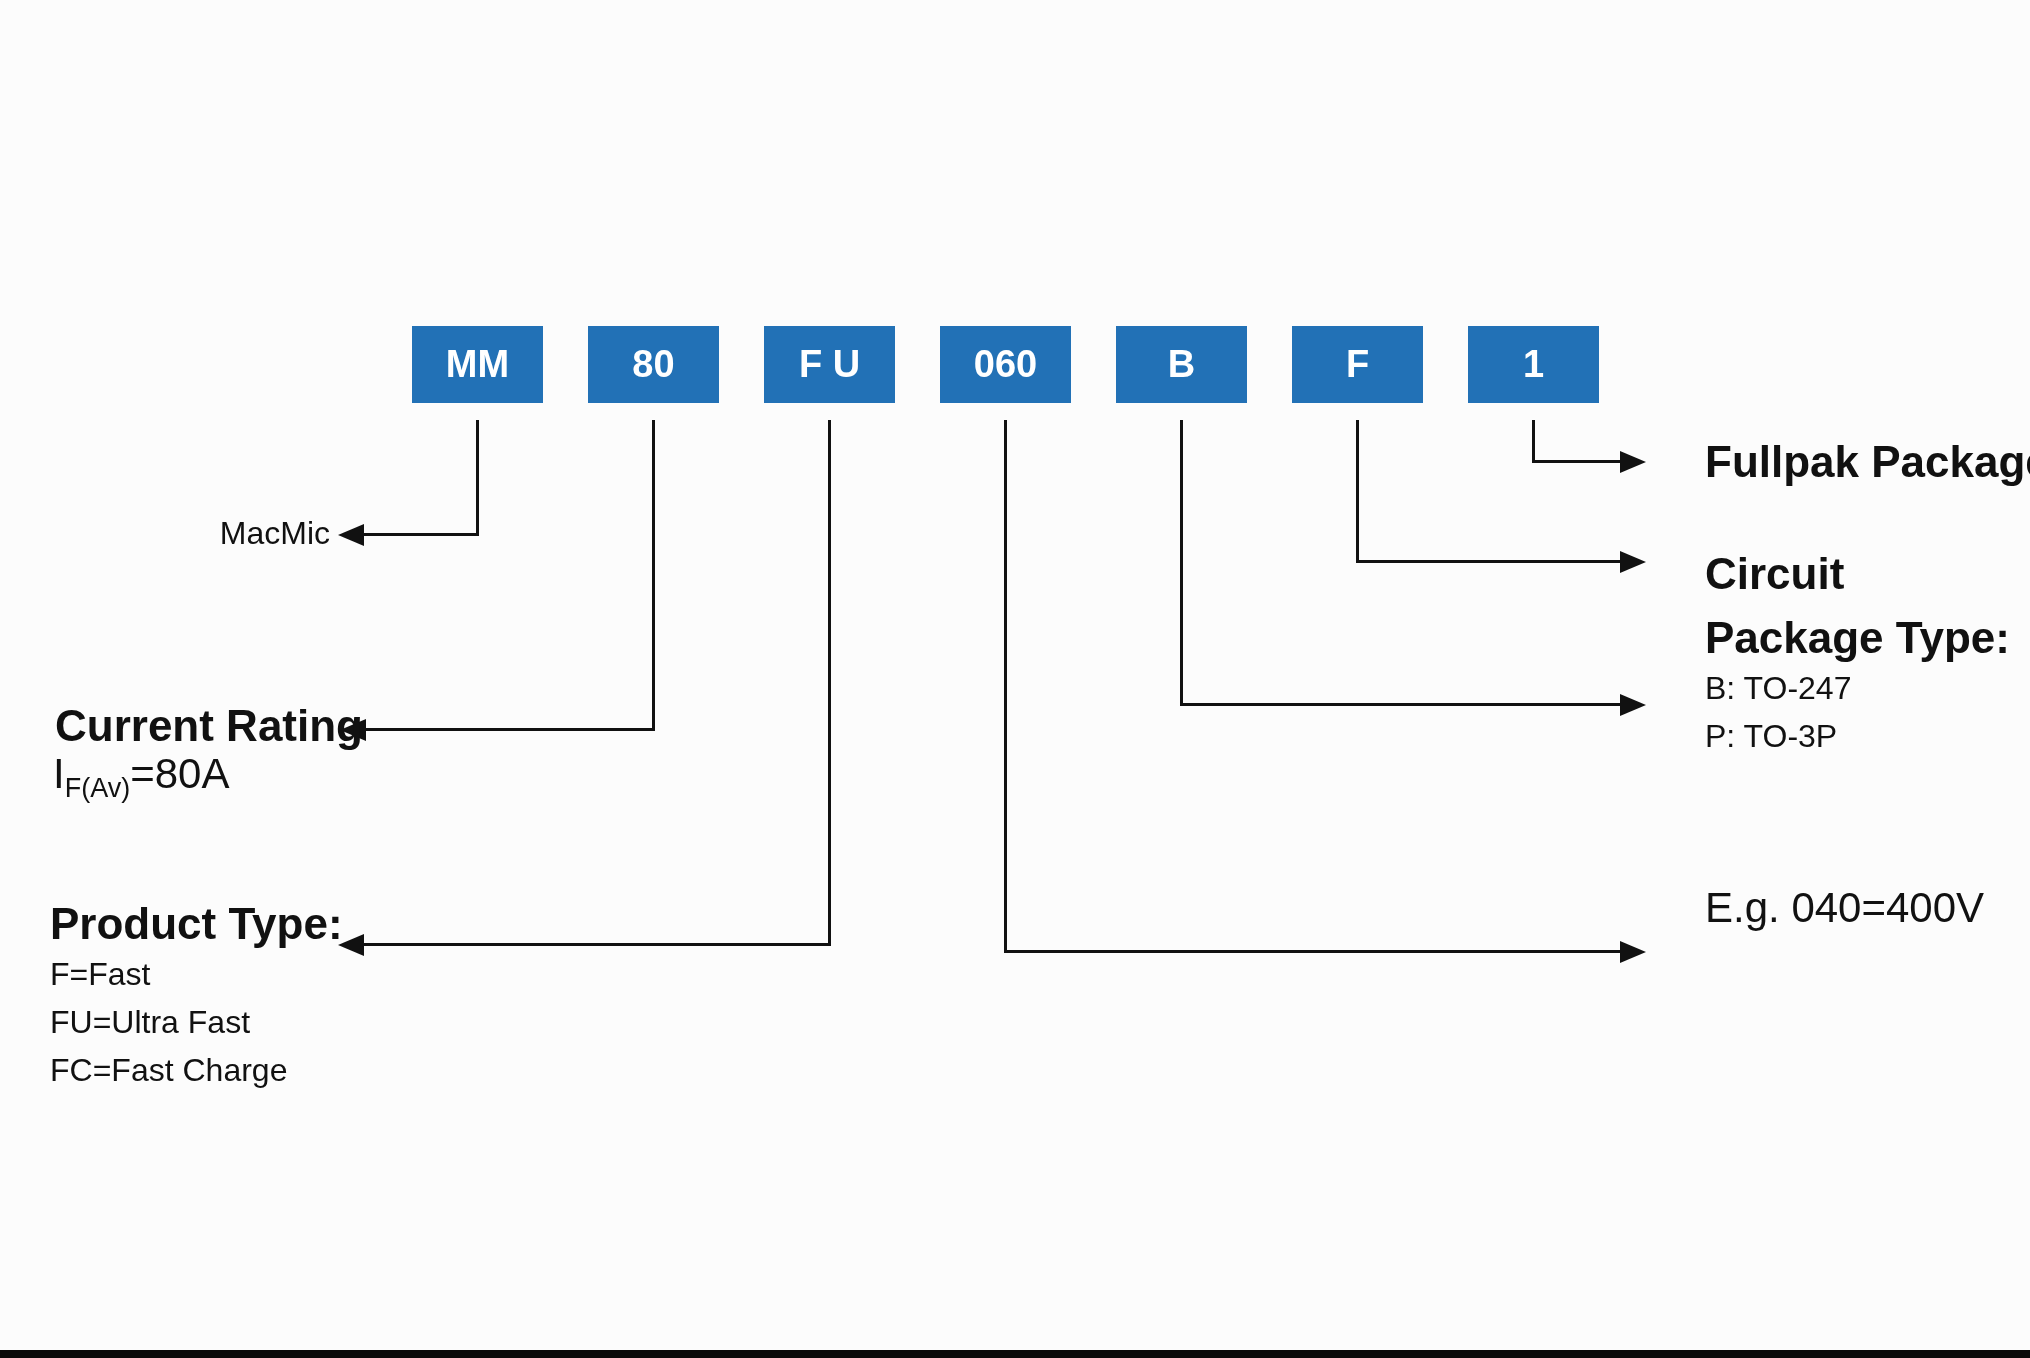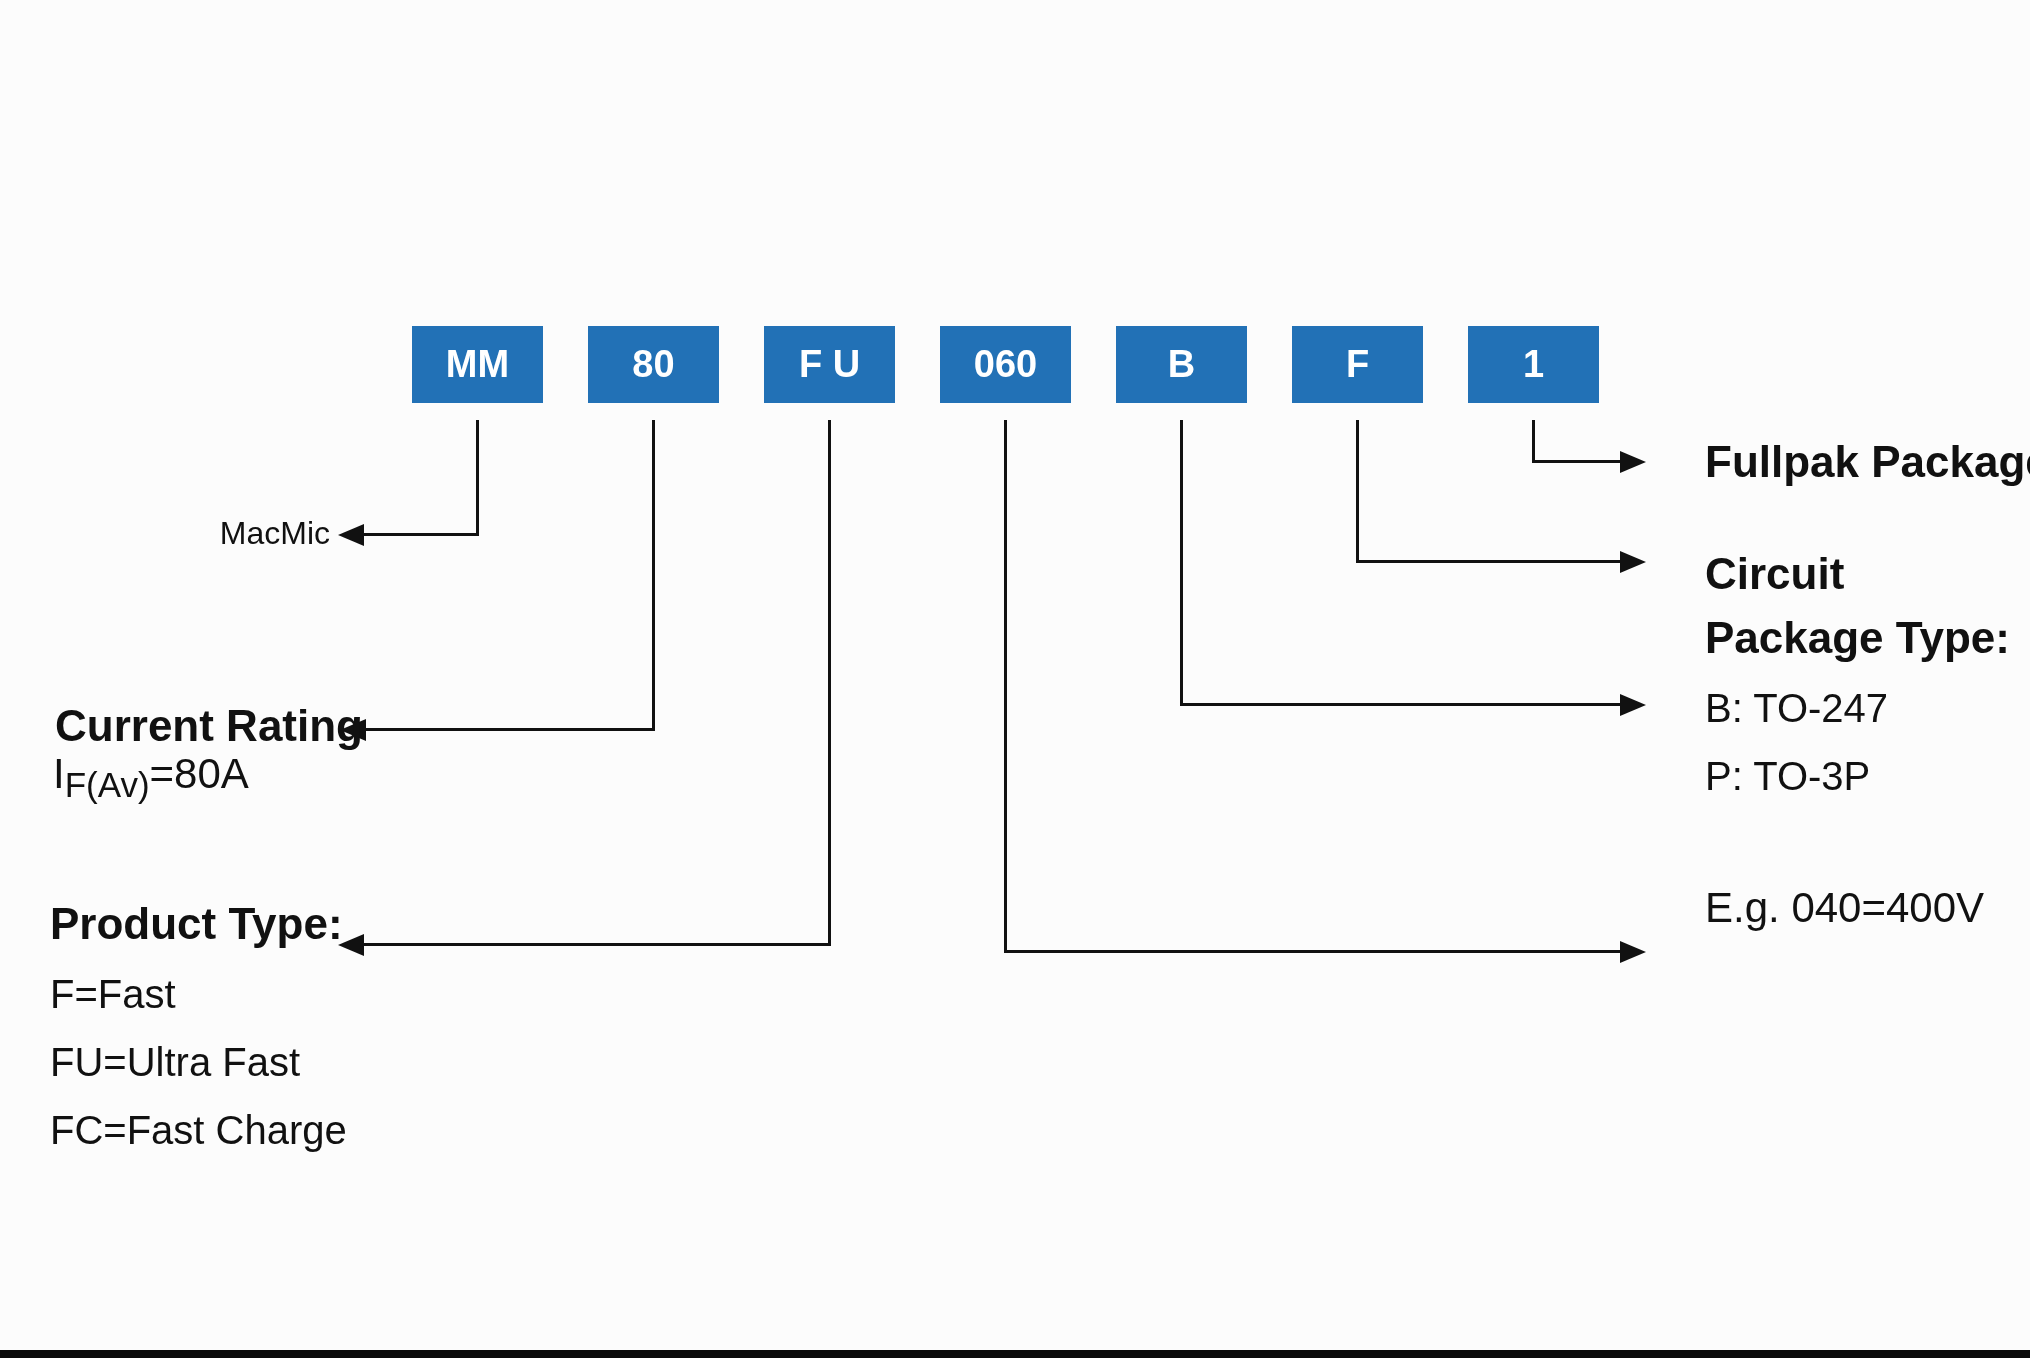--- a/index.html
+++ b/index.html
@@ -32,24 +32,24 @@
   }
   .arrow-right{
     position:absolute;width:0;height:0;
     border-top:11px solid transparent;border-bottom:11px solid transparent;
     border-left:26px solid var(--line,#111111);
   }
 
   
   .lbl{position:absolute;white-space:nowrap;}
   .bold-title{font-weight:bold;font-size:44px;line-height:52px;}
-  .reg-text{font-weight:normal;font-size:40px;line-height:48px;margin-top:20px;}
+  .reg-text{font-weight:normal;font-size:32px;line-height:48px;}
   .macmic{font-weight:normal;font-size:32px;text-align:right;width:210px;}
   .cr-formula{font-size:42px;}
-  .cr-formula .sub{font-size:35px;vertical-align:-9px;}
+  .cr-formula .sub{font-size:27px;vertical-align:-9px;}
   .voltage-lines{font-weight:normal;font-size:42px;line-height:48px;}
 
   .footer-bar{position:absolute;left:0;top:1350px;width:2030px;height:8px;background:var(--footer-bar,#0A0A0A);}
 </style>
 </head>
 <body>
 
 <div class="canvas">
 
   <div class="seg" style="left:412px">MM</div>

